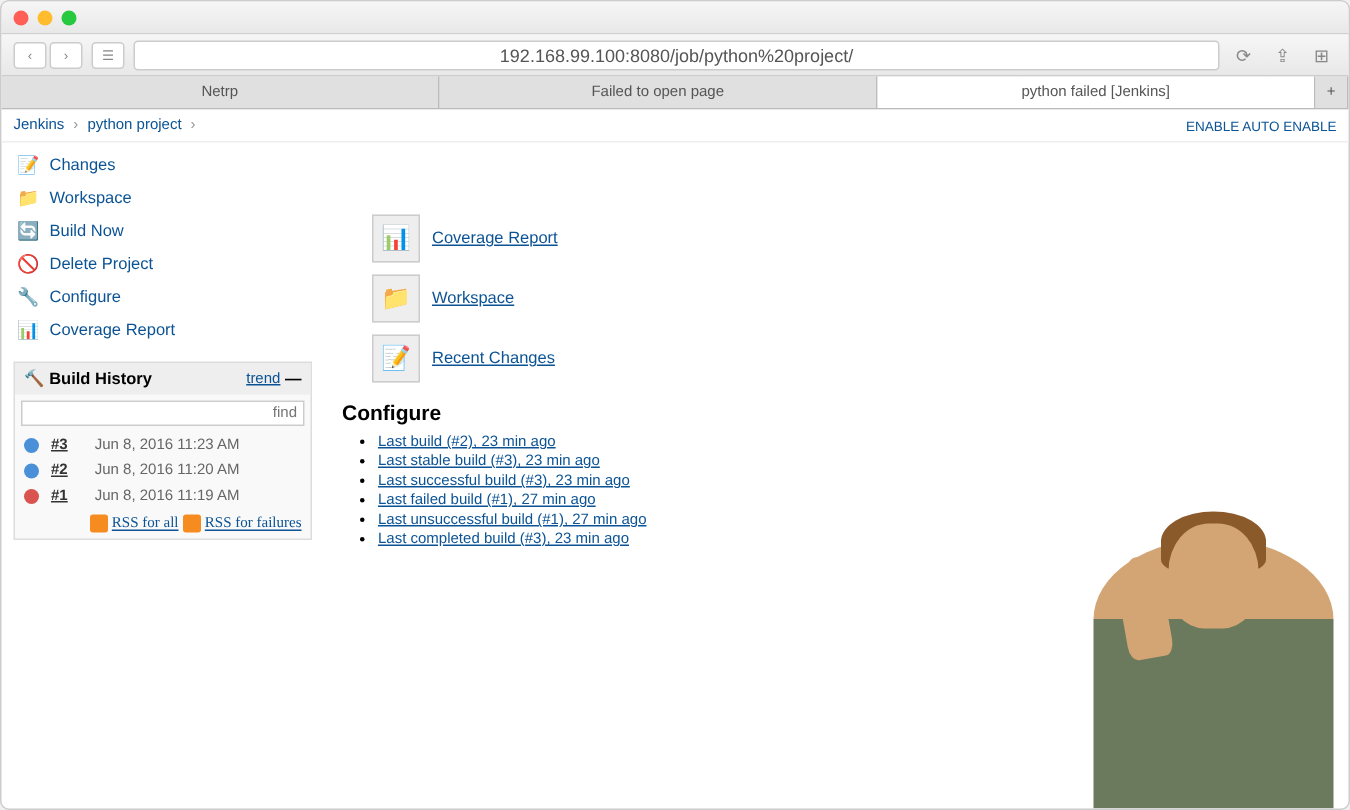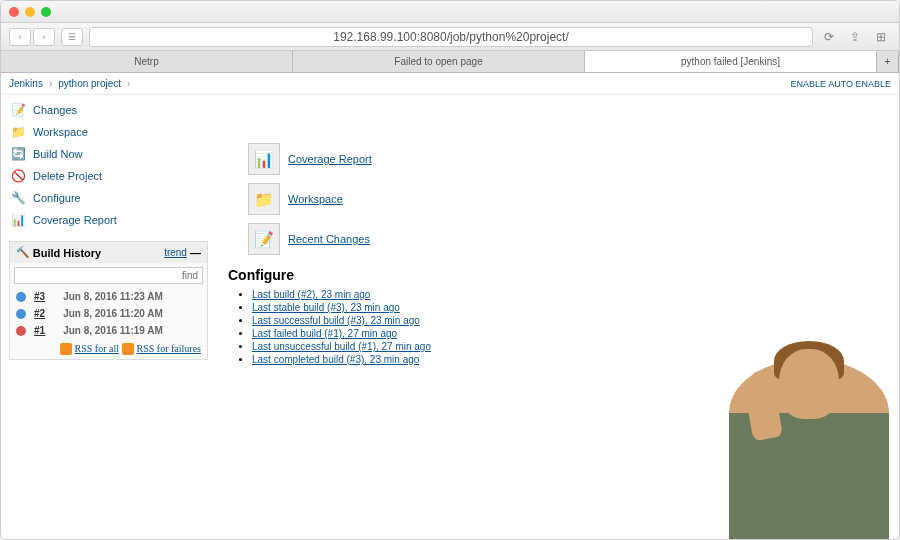--- a/index.html
+++ b/index.html
@@ -28,21 +28,21 @@
 .side-item a { color: #0b5394; text-decoration: none; }
 .si-icon { width: 16px; height: 16px; display: flex; align-items: center; justify-content: center; font-size: 12px; }
 .build-history { margin-top: 10px; border: 1px solid #ddd; background: #f9f9f9; }
 .bh-header { background: #eee; padding: 4px 6px; display: flex; align-items: center; font-weight: bold; font-size: 11px; }
 .bh-header .trend { margin-left: auto; font-weight: normal; color: #0b5394; text-decoration: underline; font-size: 10px; }
 .bh-find { padding: 4px; }
 .bh-find input { width: 100%; padding: 2px 4px; font-size: 10px; border: 1px solid #ccc; text-align: right; }
 .bh-row { display: flex; align-items: center; padding: 3px 6px; font-size: 10px; gap: 8px; }
 .bh-row .ball { width: 10px; height: 10px; border-radius: 50%; }
 .bh-row .num { font-weight: bold; color: #333; text-decoration: underline; }
-.bh-row .date { color: #666; margin-left: 10px; font-weight: bold; }
+.bh-row .date { color: #666; margin-left: 10px; }
 .rss-row { padding: 4px 6px; text-align: right; font-size: 10px; }
 .rss-row a { color: #0b5394; text-decoration: underline; font-family: Liberation Serif, serif; }
 .rss-icon { display: inline-block; width: 12px; height: 12px; background: #f68b1f; border-radius: 2px; vertical-align: middle; }
 .main { flex: 1; padding: 8px 12px; position: relative; }
 .top-actions { position: absolute; top: 2px; right: 8px; text-align: right; }
 .add-desc { color: #0b5394; text-decoration: underline; font-size: 10px; }
 .disable-btn { background: #4b758b; color: #fff; border: none; padding: 4px 10px; font-size: 11px; margin-top: 2px; cursor: pointer; }
 .chuck-quote { font-size: 10px; color: #333; margin-top: 4px; max-width: 340px; text-align: right; }
 .main-links { margin-top: 40px; margin-left: 20px; }
 .ml-item { display: flex; align-items: center; gap: 8px; margin-bottom: 8px; }

